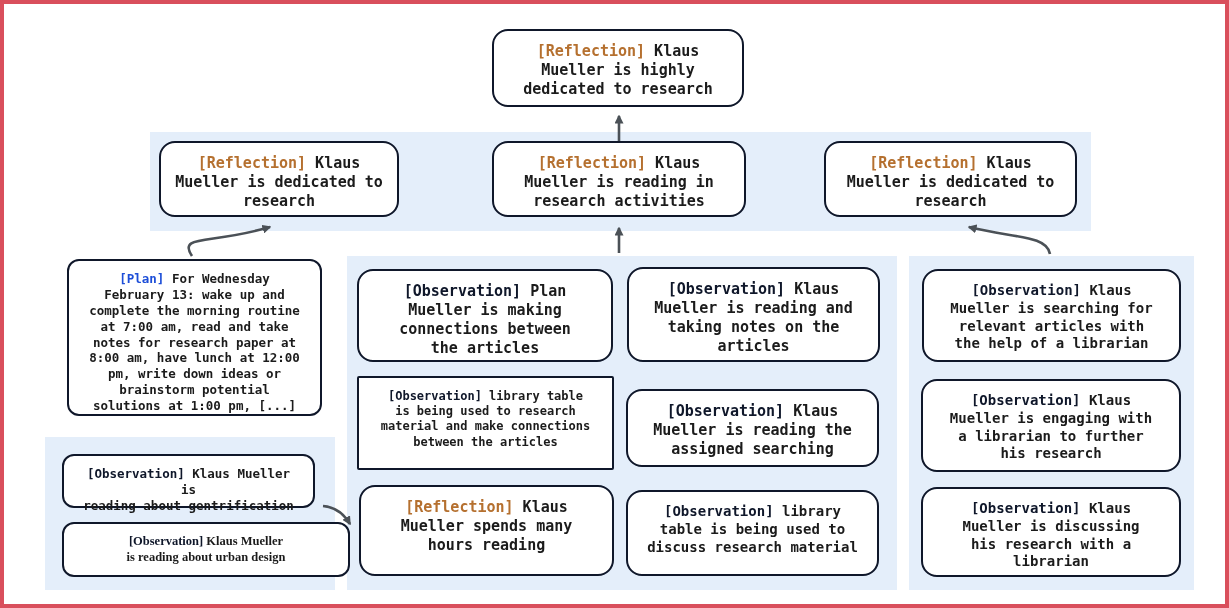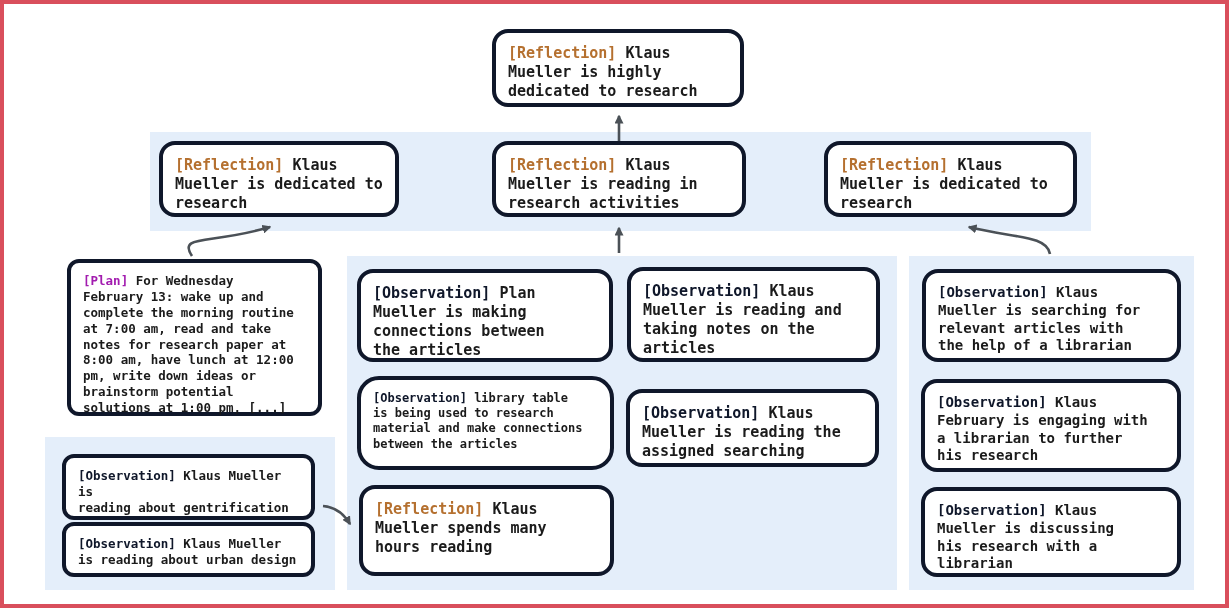--- a/index.html
+++ b/index.html
@@ -9,36 +9,37 @@
     box-sizing:border-box;
     border:4px solid #d94f5c;
     background:#ffffff;
     overflow:hidden;
     font-family:"DejaVu Sans Mono","Liberation Mono",monospace;
   }
   .band{position:absolute;background:#e4eefa;}
   .node{
     position:absolute;
     background:#ffffff;
-    border:4px solid #0f172a;
+    border:2px solid #0f172a;
     border-radius:16px;
     padding:11px 12px;
     box-sizing:border-box;
     font-weight:bold;
     color:#1b1b1b;
     font-size:15px;
     line-height:1.27;
+    text-align:center;
   }
   .node .txt{white-space:pre-line;}
   .lbl{font-weight:bold;}
   .lbl.reflection{color:#b5702f;}
   .lbl.observation{color:#0f172a;}
-  .lbl.plan{color:#a21caf;}
+  .lbl.plan{color:#1d4ed8;}
   .sm{font-size:12.5px;border-radius:12px;padding:10px 12px;}
-  .xs{font-size:12px;border-radius:22px;}
+  .xs{font-size:12px;border-radius:2px;}
   .md{font-size:14px;}
   #arrows{position:absolute;left:0;top:0;pointer-events:none;}
   #watermark{
     position:absolute;left:826px;top:534px;
     font-family:"DejaVu Sans",sans-serif;
     font-weight:bold;font-size:36px;letter-spacing:2px;
     white-space:nowrap;
     color:rgba(255,255,255,0.88);
     text-shadow:2px 2px 2px rgba(110,110,110,0.65),
                 -1px -1px 1px rgba(120,120,120,0.55),
@@ -96,25 +97,25 @@
 February 13: wake up and
 complete the morning routine
 at 7:00 am, read and take
 notes for research paper at
 8:00 am, have lunch at 12:00
 pm, write down ideas or
 brainstorm potential
 solutions at 1:00 pm, [...]</span>
   </div>
 
-  <div class="node sm" style="left:58px;top:450px;width:253px;height:66px;">
+  <div class="node sm" style="left:58px;top:450px;width:253px;height:54px;">
     <span class="lbl observation">[Observation]</span><span class="txt"> Klaus Mueller is
 reading about gentrification</span>
   </div>
-  <div class="node sm" style="left:58px;top:518px;width:253px;height:55px;">
+  <div class="node sm" style="left:58px;top:518px;width:288px;height:55px;font-family:Liberation Serif, serif;">
     <span class="lbl observation">[Observation]</span><span class="txt"> Klaus Mueller
 is reading about urban design</span>
   </div>
 
   <div class="node" style="left:353px;top:265px;width:256px;height:93px;">
     <span class="lbl observation">[Observation]</span><span class="txt"> Plan
 Mueller is making
 connections between
 the articles</span>
   </div>
@@ -134,30 +135,35 @@
     <span class="lbl observation">[Observation]</span><span class="txt"> Klaus
 Mueller is reading and
 taking notes on the
 articles</span>
   </div>
   <div class="node" style="left:622px;top:385px;width:253px;height:78px;">
     <span class="lbl observation">[Observation]</span><span class="txt"> Klaus
 Mueller is reading the
 assigned searching</span>
   </div>
+  <div class="node md" style="left:622px;top:486px;width:253px;height:86px;">
+    <span class="lbl observation">[Observation]</span><span class="txt"> library
+table is being used to
+discuss research material</span>
+  </div>
 
   <div class="node md" style="left:918px;top:265px;width:259px;height:93px;">
     <span class="lbl observation">[Observation]</span><span class="txt"> Klaus
 Mueller is searching for
 relevant articles with
 the help of a librarian</span>
   </div>
   <div class="node md" style="left:917px;top:375px;width:260px;height:93px;">
     <span class="lbl observation">[Observation]</span><span class="txt"> Klaus
-February is engaging with
+Mueller is engaging with
 a librarian to further
 his research</span>
   </div>
   <div class="node md" style="left:917px;top:483px;width:260px;height:90px;">
     <span class="lbl observation">[Observation]</span><span class="txt"> Klaus
 Mueller is discussing
 his research with a
 librarian</span>
   </div>
 

